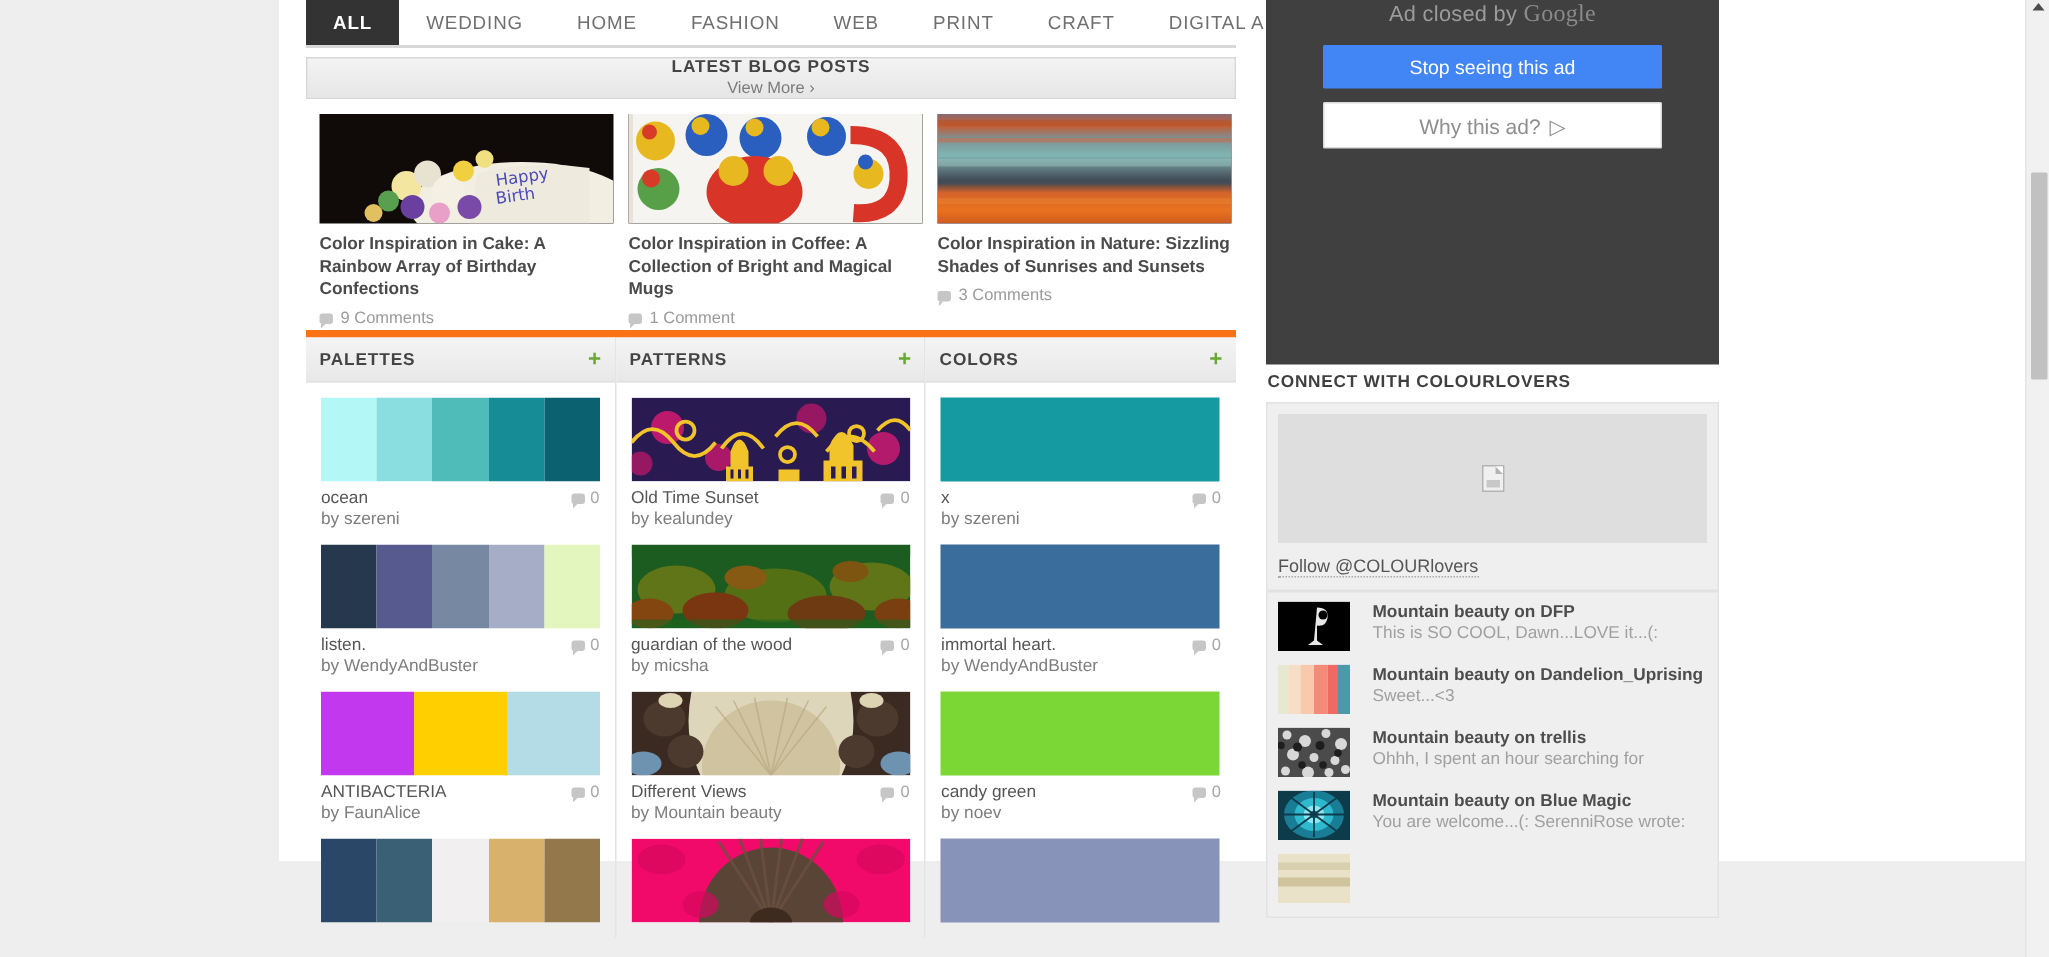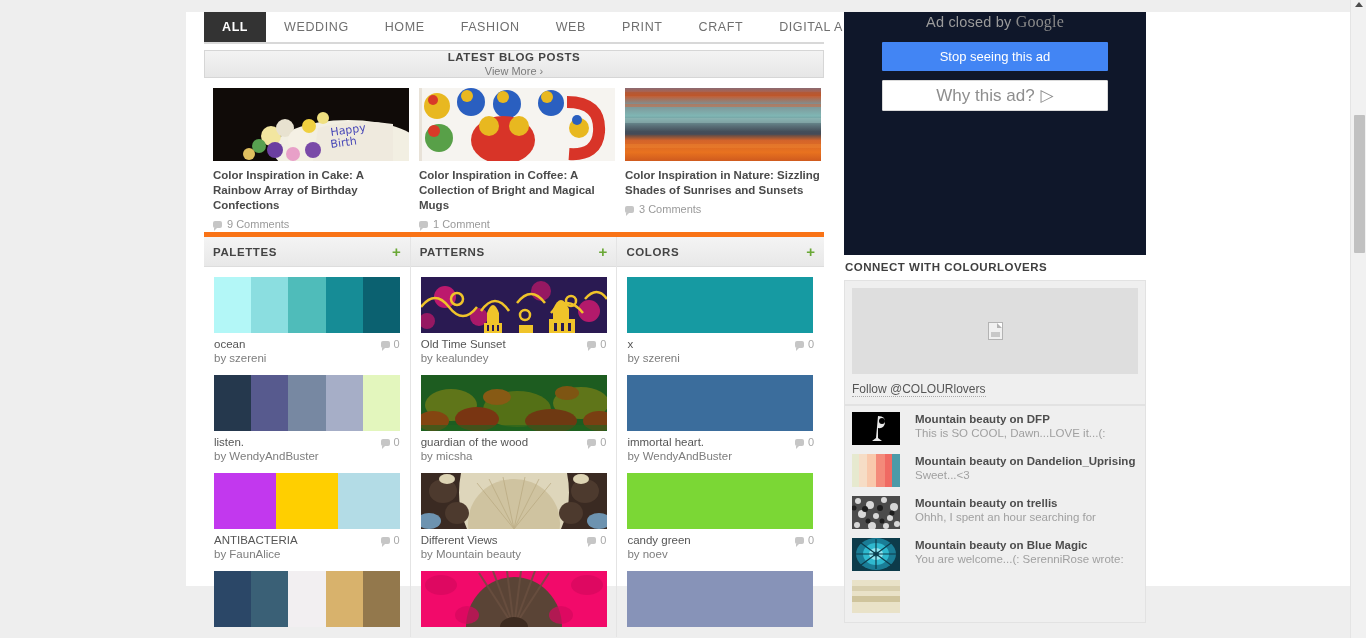--- a/index.html
+++ b/index.html
@@ -12,21 +12,21 @@
   }
   .page {
     position: relative;
     width: 1366px; height: 638px;
     background: #eeeeee;
   }
 
   
   .site {
     position: absolute;
-    left: 186px; top: 12px;
+    left: 186px; top: 0;
     width: 1166px; height: 574px;
     background: #ffffff;
   }
 
   
   .main-col {
     position: absolute;
     left: 18px; top: 0;
     width: 620px;
   }
@@ -161,21 +161,21 @@
   }
 
   
   .side {
     position: absolute;
     left: 658px; top: 0;
     width: 302px;
   }
   .adbox {
     height: 243px;
-    background: #0f172a;
+    background: #404040;
     position: relative;
     padding-top: 0px;
   }
   .adclosed {
     text-align: center;
     font-size: 14.5px;
     color: #9b9b9b;
     padding-top: 1px;
     letter-spacing: .2px;
   }
@@ -189,21 +189,21 @@
     display: flex; align-items: center; justify-content: center;
     cursor: pointer;
     border-radius: 1px;
   }
   .adbtn-secondary {
     margin: 9px auto 0 auto;
     width: 226px; height: 31px;
     background: #ffffff;
     border: 1px solid #dadada;
     color: #8e8e8e;
-    font-size: 17px;
+    font-size: 14px;
     display: flex; align-items: center; justify-content: center;
     gap: 6px;
     cursor: pointer;
     border-radius: 1px;
   }
 
   .sidehead {
     font-size: 11.5px; font-weight: bold; letter-spacing: .5px;
     color: #3f3f3f;
     padding: 6px 0 7px 1px;

